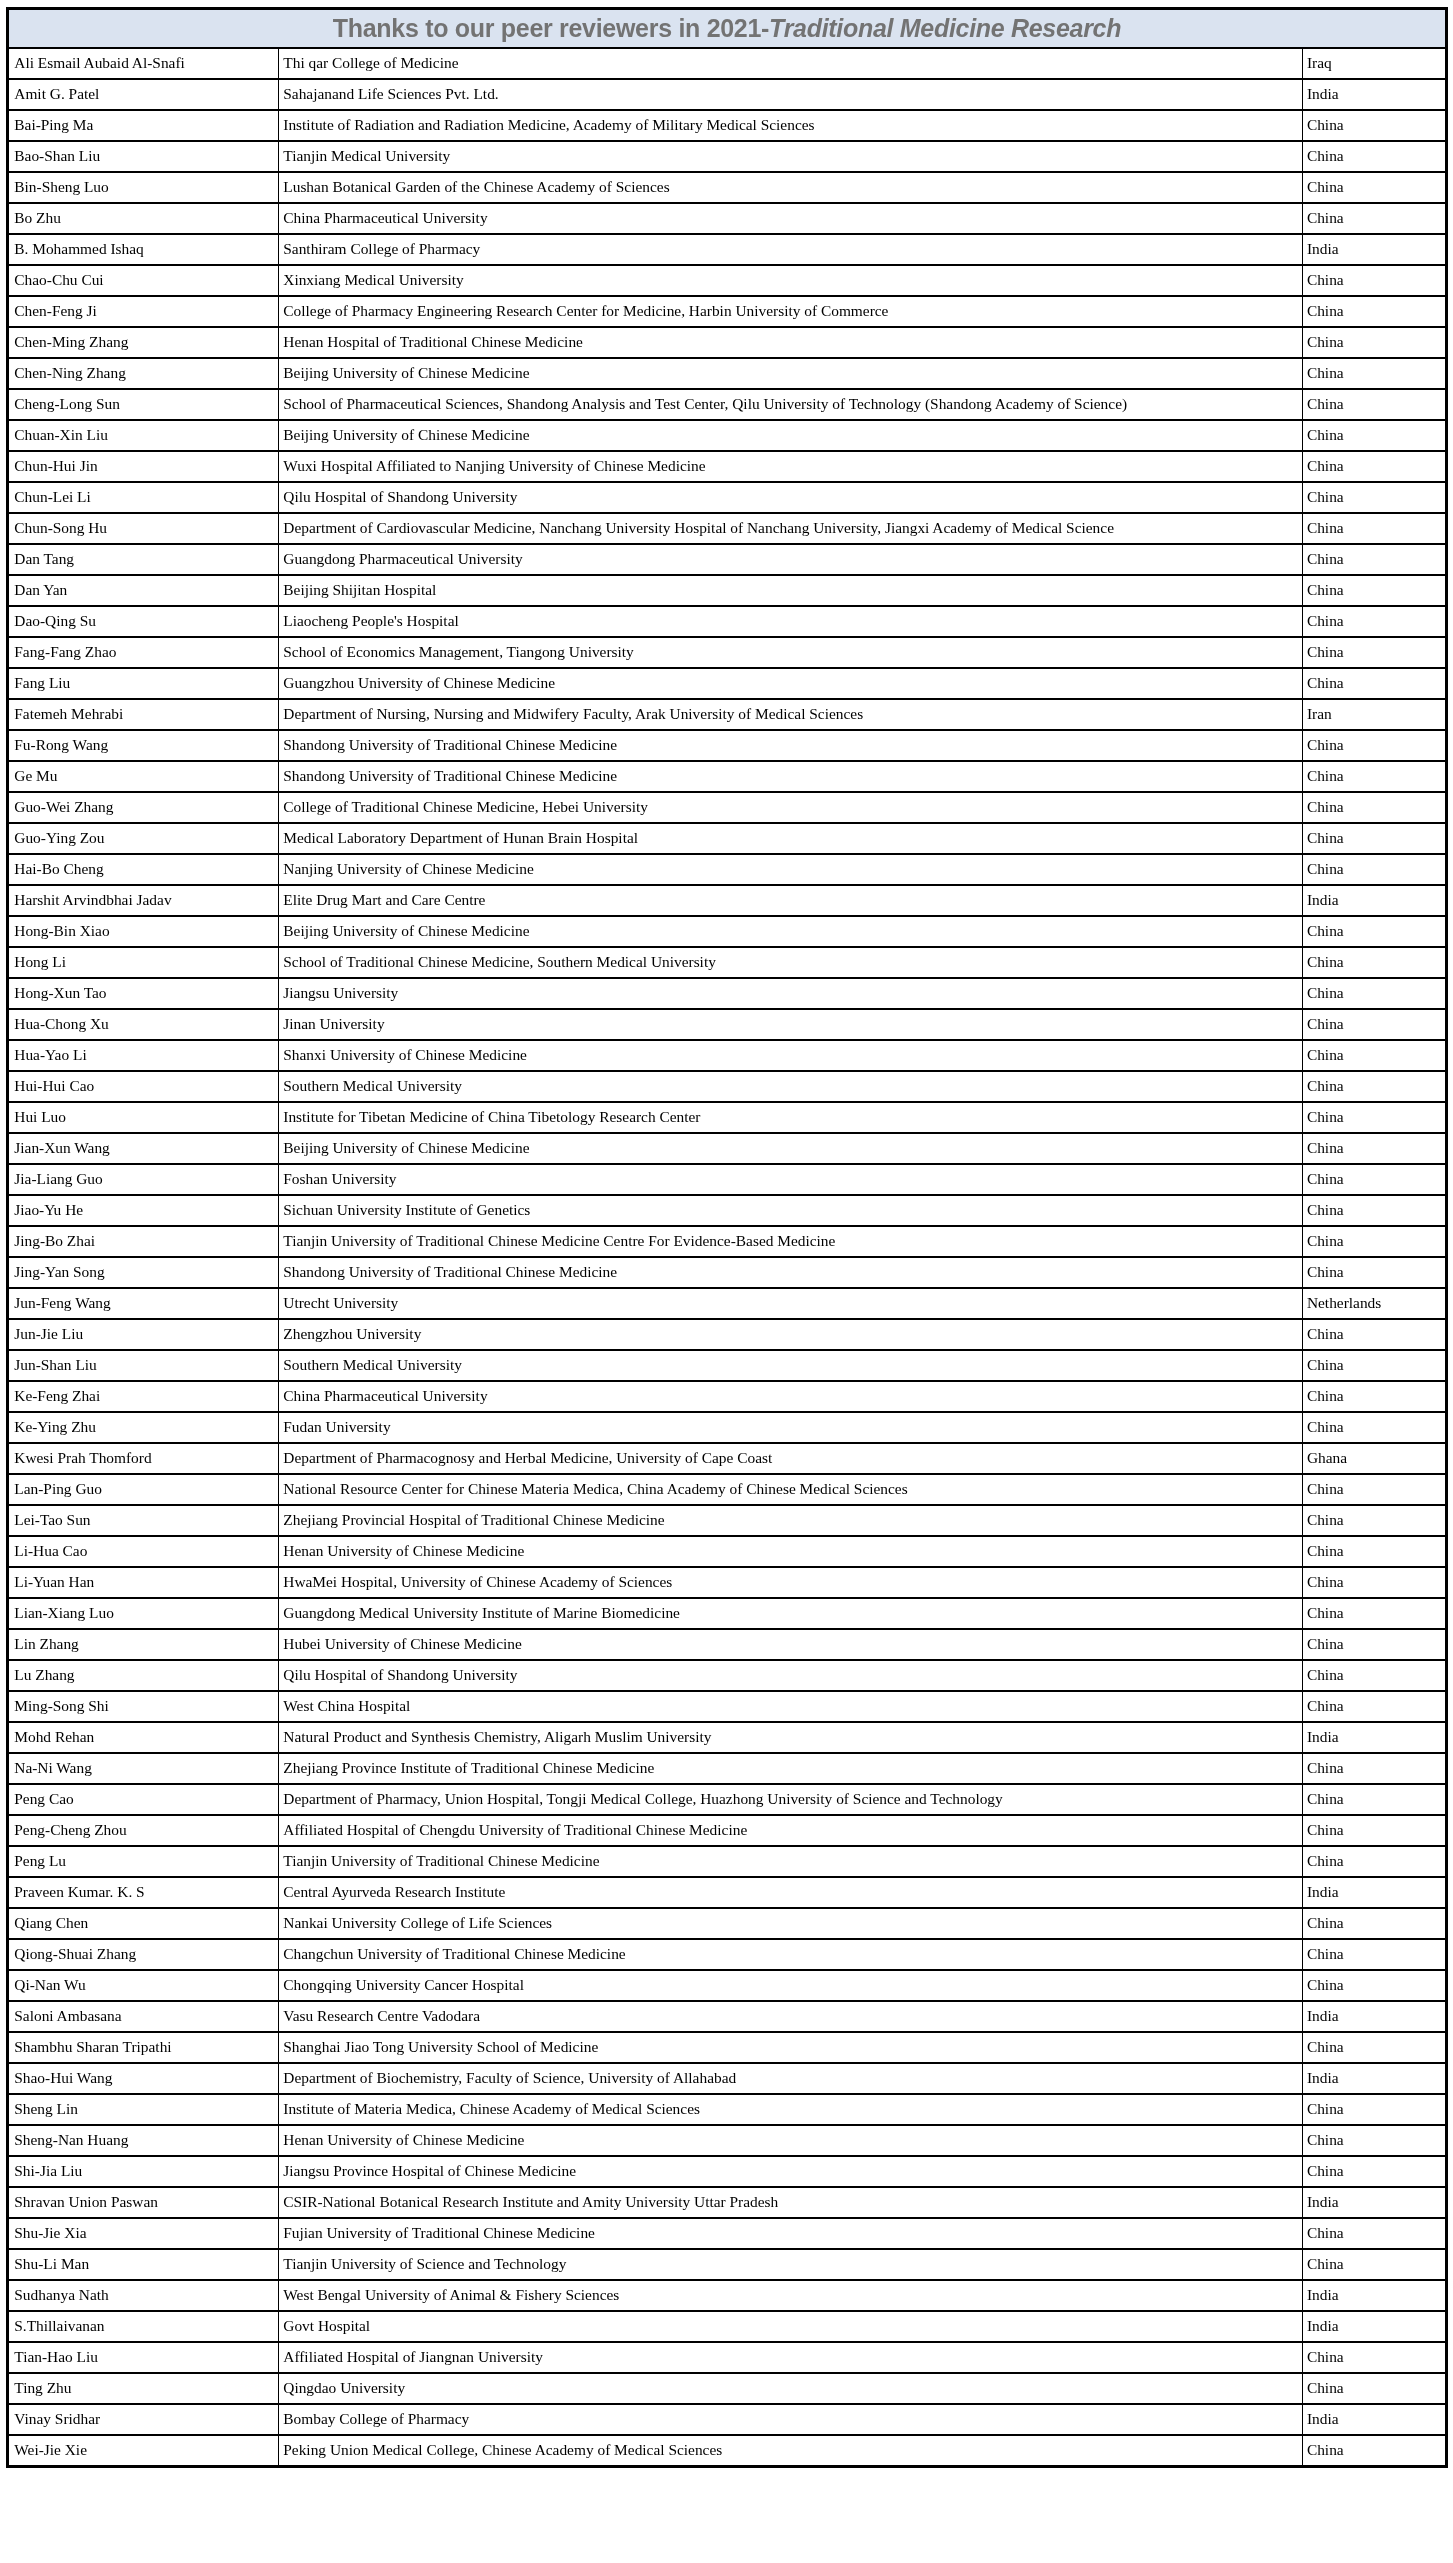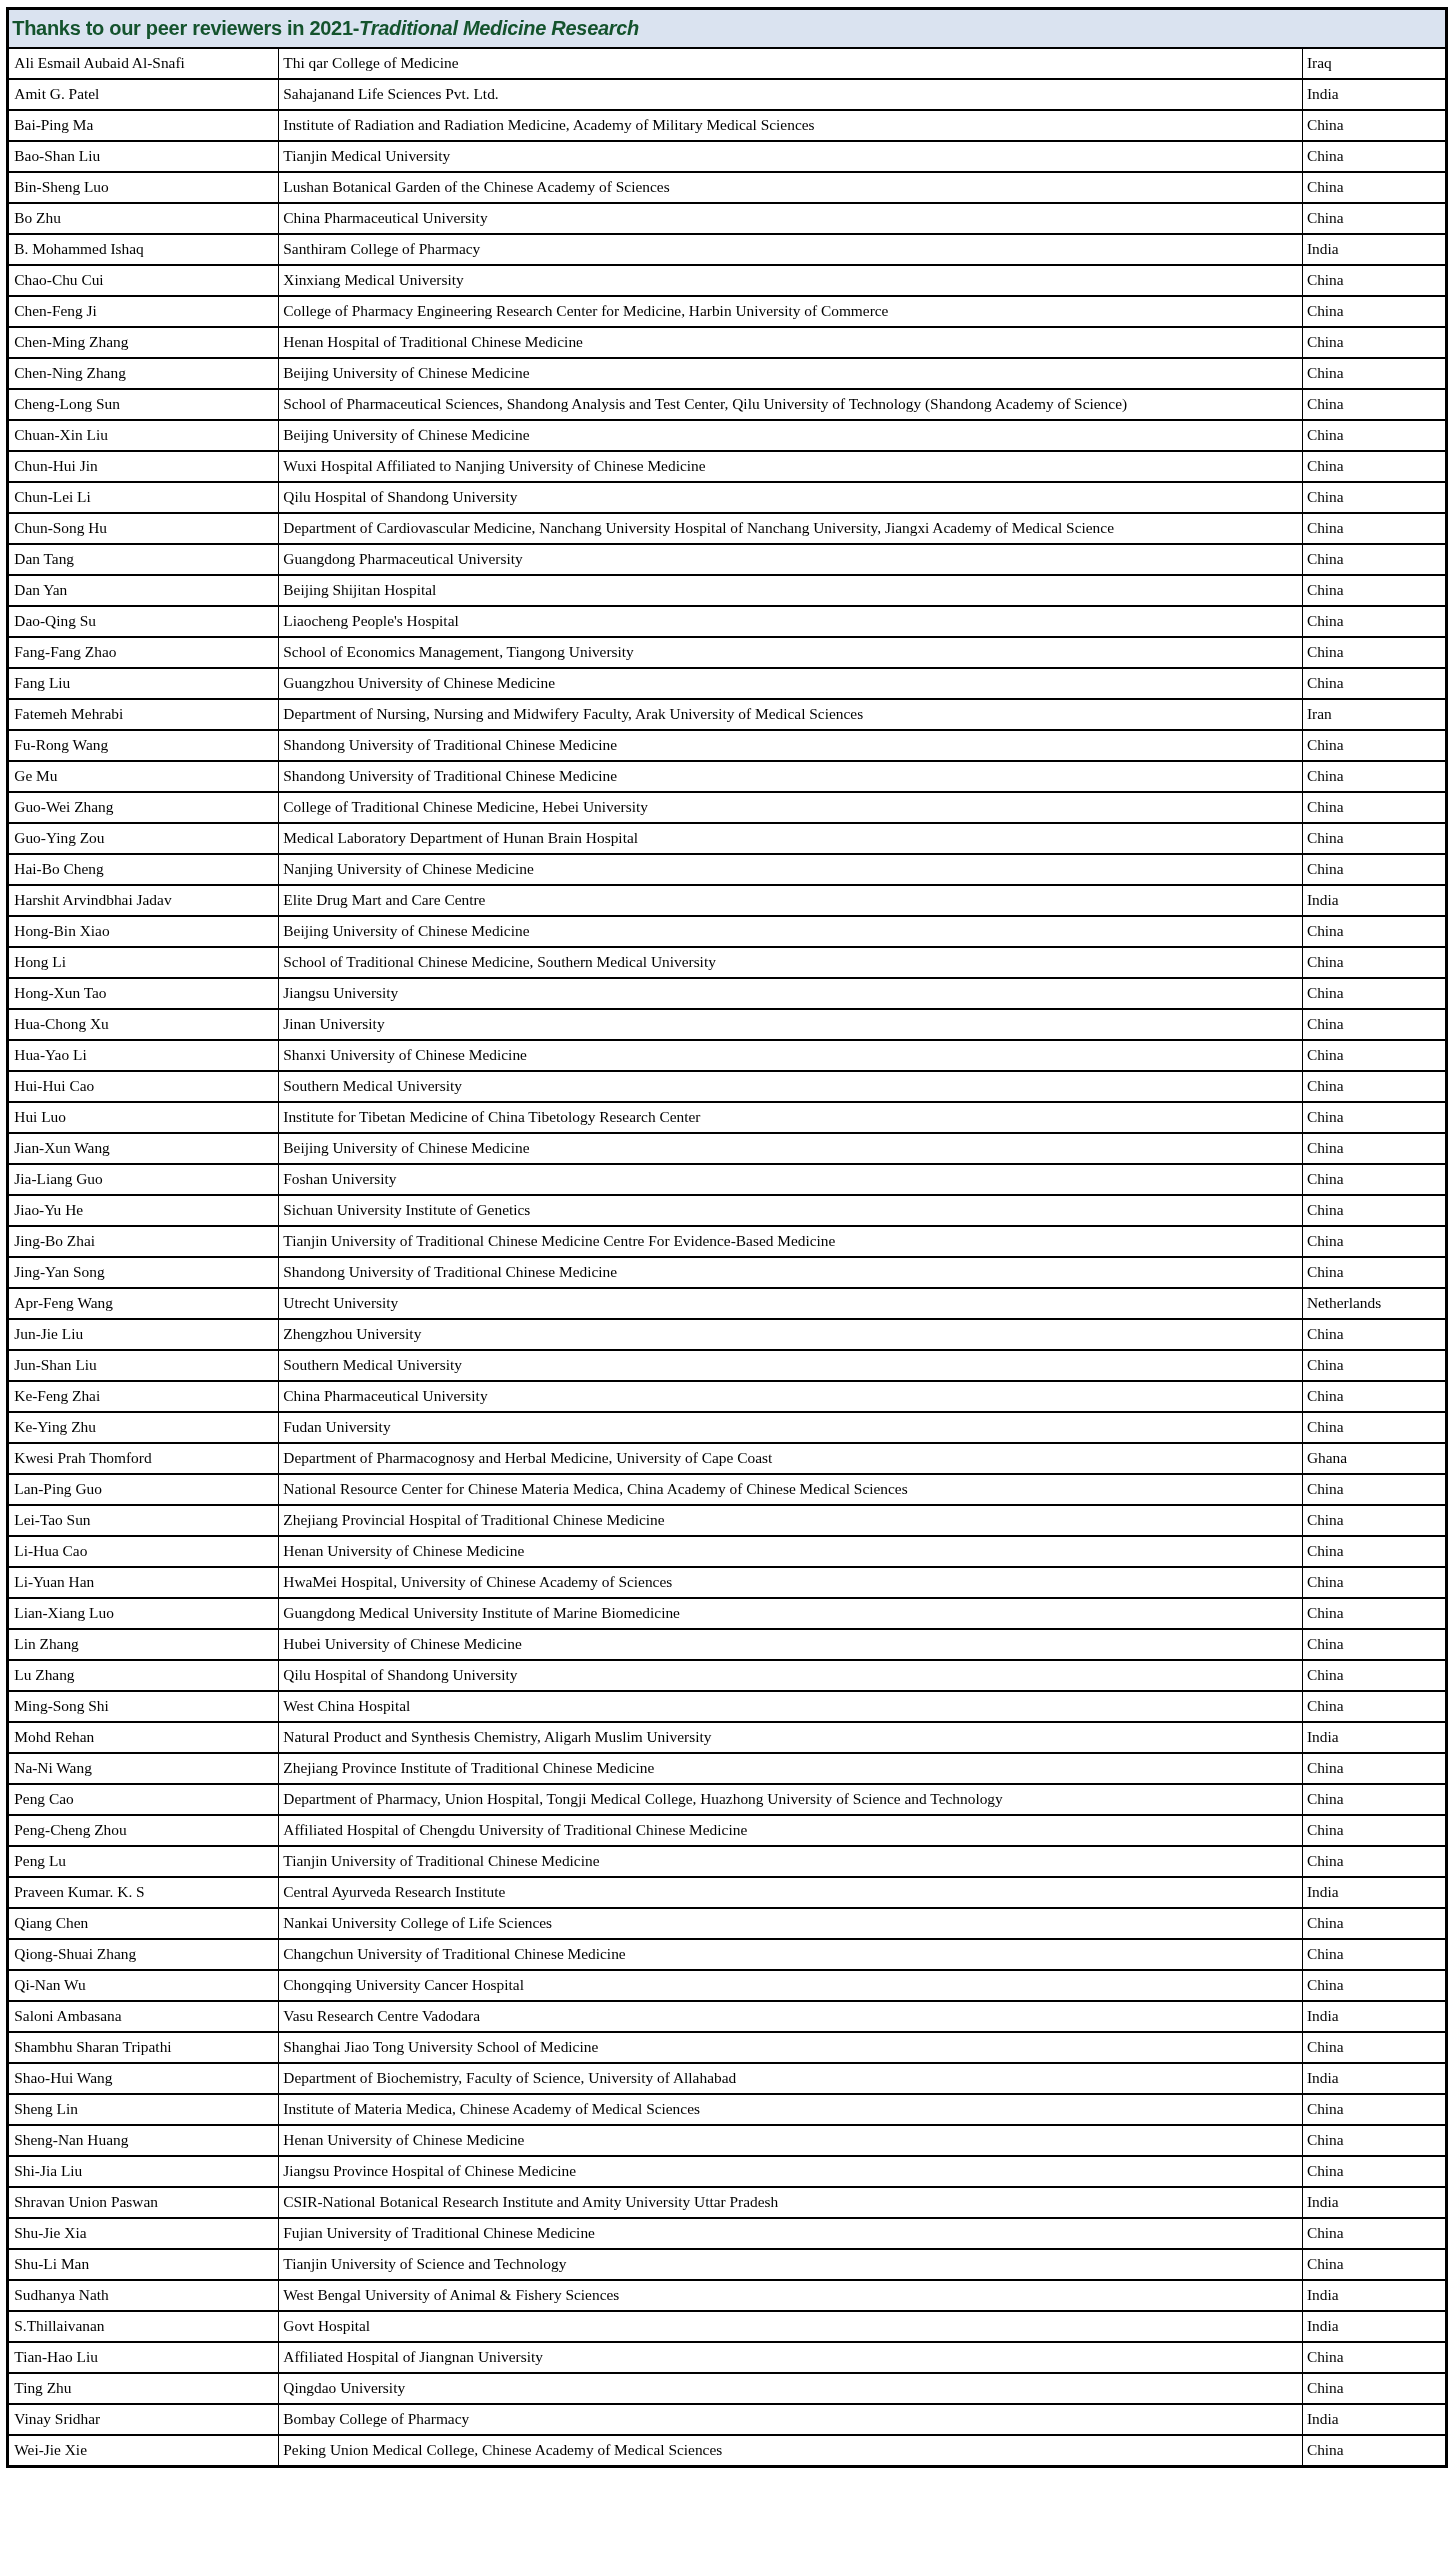--- a/index.html
+++ b/index.html
@@ -15,27 +15,27 @@
     width: 100%;
     table-layout: fixed;
     border: 3.1px solid #000000;
   }
   col.c-name    { width: 271px; }
   col.c-country { width: 144px; }
   th.title-cell {
     background: #dae3f0;
     height: 35px;
     border-bottom: 2.6px solid #000000;
-    text-align: left;
+    text-align: center;
     vertical-align: middle;
     font-family: "Liberation Sans", sans-serif;
     font-weight: bold;
-    font-size: 20px;
+    font-size: 25px;
     letter-spacing: -0.3px;
-    color: #14532d;
+    color: #737373;
     padding: 1px 3.1px;
   }
   th.title-cell .journal { font-style: italic; }
   td {
     height: 29px;
     border-top: 2.1px solid #000000;
     border-bottom: 2.1px solid #000000;
     border-left: 1px solid #000000;
     border-right: 1px solid #000000;
     padding: 0 5.1px;
@@ -261,21 +261,21 @@
           <td class="name">Jing-Bo Zhai</td>
           <td class="aff">Tianjin University of Traditional Chinese Medicine Centre For Evidence-Based Medicine</td>
           <td class="ctry">China</td>
         </tr>
         <tr>
           <td class="name">Jing-Yan Song</td>
           <td class="aff">Shandong University of Traditional Chinese Medicine</td>
           <td class="ctry">China</td>
         </tr>
         <tr>
-          <td class="name">Apr-Feng Wang</td>
+          <td class="name">Jun-Feng Wang</td>
           <td class="aff">Utrecht University</td>
           <td class="ctry">Netherlands</td>
         </tr>
         <tr>
           <td class="name">Jun-Jie Liu</td>
           <td class="aff">Zhengzhou University</td>
           <td class="ctry">China</td>
         </tr>
         <tr>
           <td class="name">Jun-Shan Liu</td>

